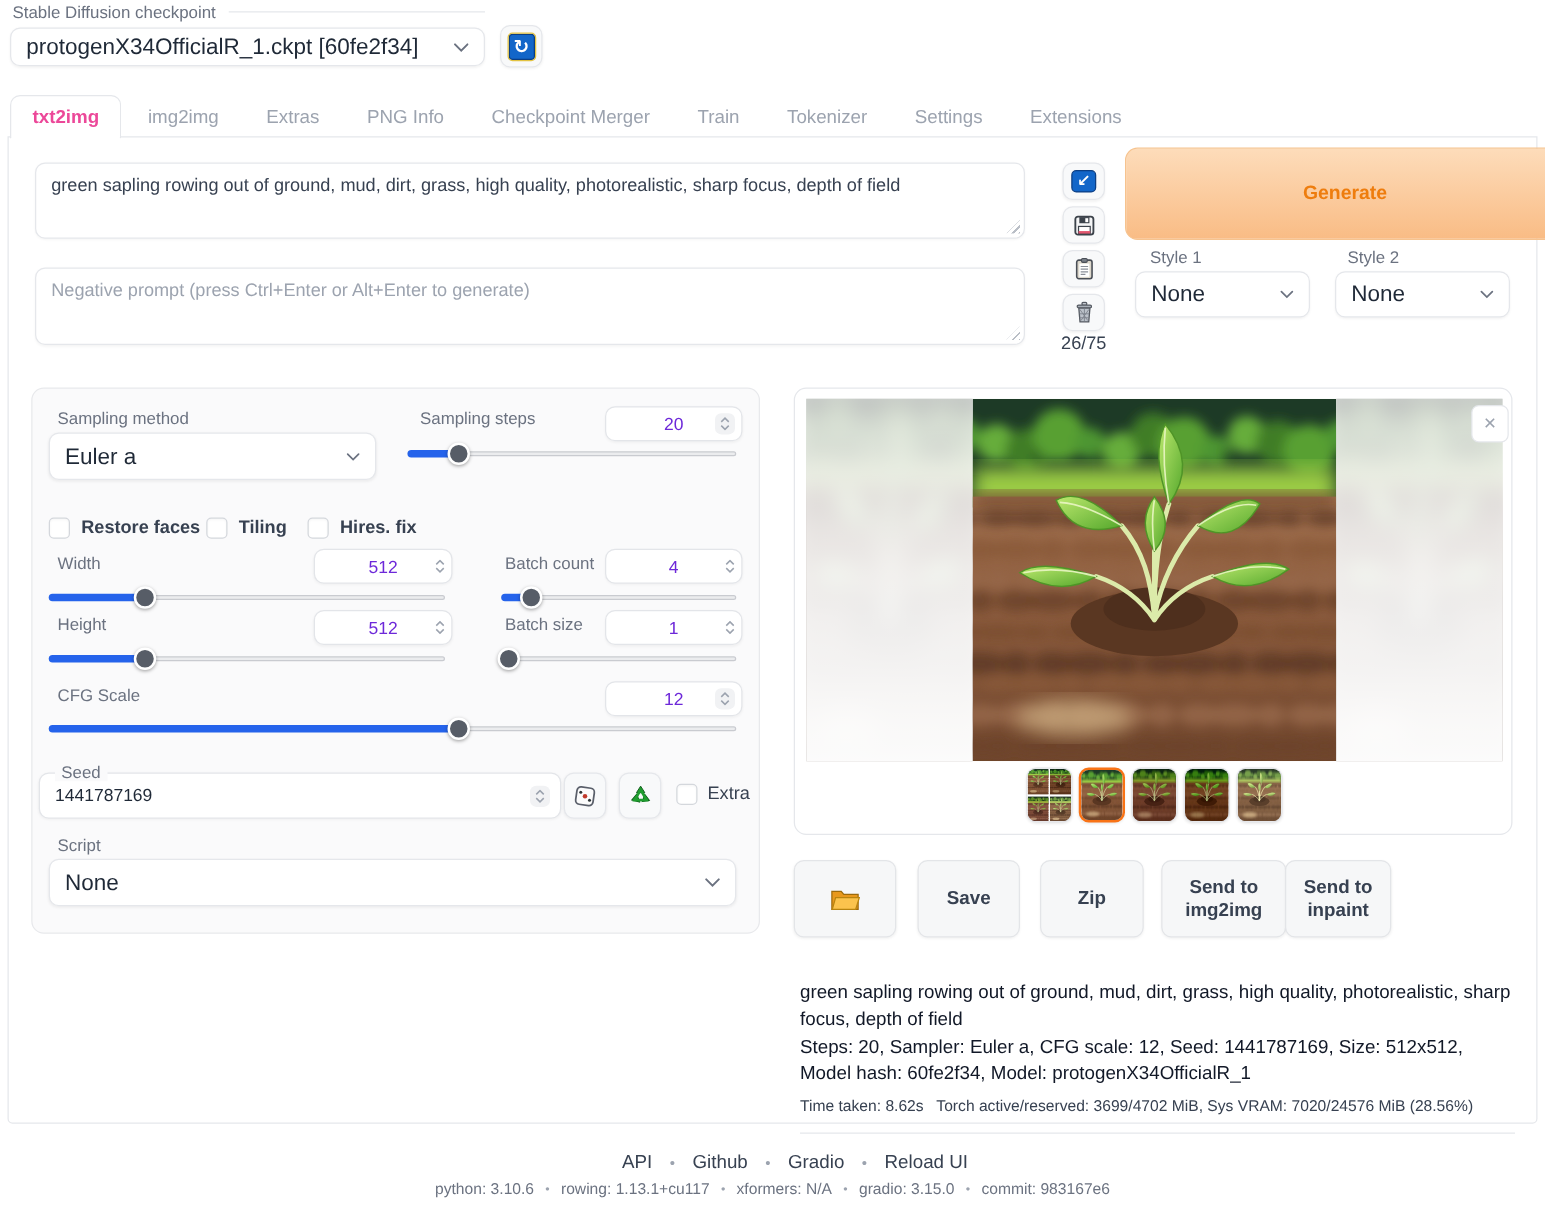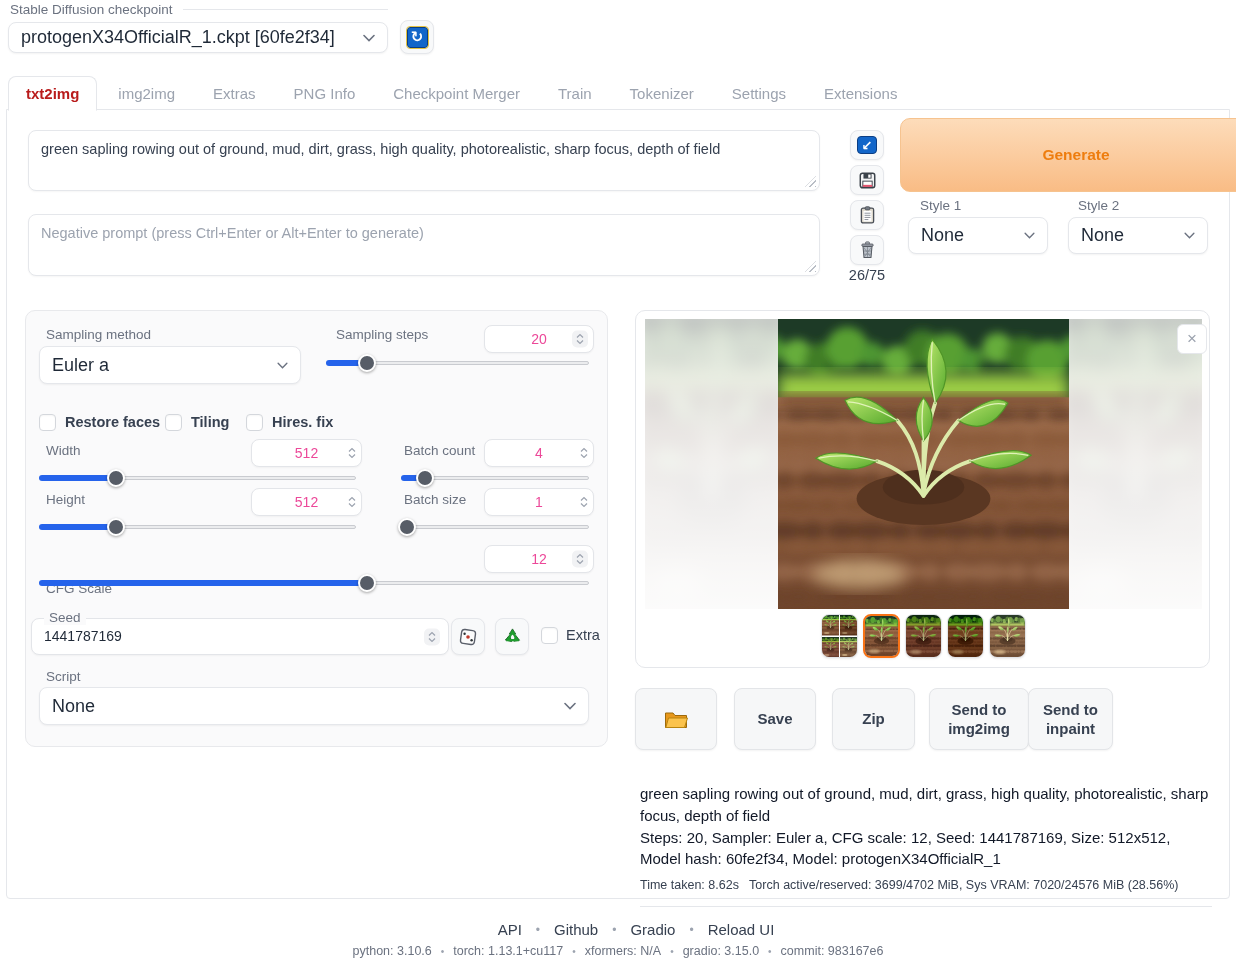--- a/index.html
+++ b/index.html
@@ -18,41 +18,41 @@
   .chev { margin-left:auto; flex:0 0 auto; }
   .iconbtn { background:#f8f9fa; border:1px solid #e5e7eb; border-radius:8px; box-shadow:0 1px 2px rgba(0,0,0,.05);
              display:flex; align-items:center; justify-content:center; cursor:pointer; }
   .blue-ic { background:#1266c9; border:1px solid #0b3e84; outline:1px solid #e3c341; border-radius:3px; color:#fff;
              display:flex; align-items:center; justify-content:center; font-weight:bold; }
 
   
   .tabs { display:flex; align-items:flex-end; gap:4px; z-index:3; }
   .tab { padding:8px 17px; font-size:15px; color:#9ca3af; cursor:pointer; white-space:nowrap; }
   .tab.active { background:#fff; border:1px solid #e5e7eb; border-bottom:1px solid #fff; border-radius:8px 8px 0 0;
-                color:#b91c1c; font-weight:700; margin-bottom:-1px; }
+                color:#ec4899; font-weight:700; margin-bottom:-1px; }
 
   .panel { border:1px solid #e5e7eb; border-top:1px solid #e5e7eb; background:#fff; border-radius:0 0 4px 4px; }
 
   
   .ta-wrap { border:1px solid #e5e7eb; border-radius:8px; background:#fff; box-shadow:0 1px 2px rgba(0,0,0,.04); }
   .ta-wrap textarea { width:100%; height:100%; border:none; outline:none; resize:none; background:transparent;
       font-family:inherit; font-size:14.5px; color:#374151; padding:10px 12px; border-radius:8px; }
   .ta-wrap textarea::placeholder { color:#9ca3af; }
   .grip { position:absolute; right:3px; bottom:3px; width:11px; height:11px;
       background:repeating-linear-gradient(135deg, transparent 0 2.5px, #b9bec6 2.5px 4px);
       clip-path:polygon(100% 0, 100% 100%, 0 100%); }
 
   
   .generate { background:linear-gradient(180deg,#fddcba 0%,#f9bc85 100%); border-radius:10px; border:1px solid #f6c38f;
       display:flex; align-items:center; justify-content:center; font-size:15.5px; font-weight:700; color:#ee7d0e; cursor:pointer; }
 
   
   .lpanel { background:#fafafb; border:1px solid #e8e9ec; border-radius:10px; }
   .numinput { background:#fff; border:1px solid #e3e5e9; border-radius:8px; box-shadow:0 1px 2px rgba(0,0,0,.04);
-      display:flex; align-items:center; justify-content:center; font-size:14px; color:#ec4899; }
+      display:flex; align-items:center; justify-content:center; font-size:14px; color:#6d28d9; }
   .spin { position:absolute; right:5px; top:50%; transform:translateY(-50%); display:flex; flex-direction:column; gap:1px;
       color:#9ca3af; cursor:pointer; }
   .spin.boxed { background:#f1f2f4; border-radius:5px; padding:3px 4px; }
   .slider { height:18px; cursor:pointer; }
   .slider .track { position:absolute; left:0; right:0; top:7px; height:4px; background:#ebecee; border:1px solid #c9cbd0; border-radius:4px; }
   .slider .fill { position:absolute; left:0; top:6px; height:6px; background:#2563eb; border-radius:4px; }
   .slider .handle { position:absolute; top:0; width:18px; height:18px; margin-left:-9px; background:#575d67;
       border:2px solid #fff; border-radius:50%; box-shadow:0 1px 3px rgba(0,0,0,.35); cursor:grab; }
   .cb { width:17px; height:17px; background:#fff; border:1px solid #d4d7dc; border-radius:4px; box-shadow:inset 0 1px 2px rgba(0,0,0,.04); cursor:pointer; }
   .cb-lab { font-size:14.5px; color:#374151; font-weight:600; }
@@ -300,21 +300,21 @@
             <path d="M1 1 L4 4 L7 1" fill="none" stroke="#9ca3af" stroke-width="1.2"></path>
           </svg>
       </span>
     </div>
     <div class="abs slider" style="left:375px;top:207px;width:188px;">
       <div class="track"></div>
         <div class="fill" style="width: 3.2%;"></div>
         <div class="handle" style="left: 3.2%;"></div>
     </div>
 
-    <div class="abs lbl" style="left:20px;top:238px;margin-top:32px;">CFG Scale</div>
+    <div class="abs lbl" style="left:20px;top:238px;">CFG Scale</div>
     <div class="abs numinput" style="left:458px;top:234px;width:110px;height:28px;">
       <span>12</span>
       <span class="spin boxed">
         <svg width="8" height="5" viewBox="0 0 8 5">
             <path d="M1 4 L4 1 L7 4" fill="none" stroke="#9ca3af" stroke-width="1.2"></path>
           </svg>
         <svg width="8" height="5" viewBox="0 0 8 5">
             <path d="M1 1 L4 4 L7 1" fill="none" stroke="#9ca3af" stroke-width="1.2"></path>
           </svg>
       </span>
@@ -2343,21 +2343,21 @@
       <span class="sep">•</span>
     <span class="flink">Github</span>
       <span class="sep">•</span>
     <span class="flink">Gradio</span>
       <span class="sep">•</span>
     <span class="flink">Reload UI</span>
   </div>
   <div class="abs fvers" style="left:0;top:944px;width:1236px;">
     <span>python: 3.10.6</span>
       <span class="sep">•</span>
-    <span>torch: 1.13.1+cu117</span>
+    <span>rowing: 1.13.1+cu117</span>
       <span class="sep">•</span>
     <span>xformers: N/A</span>
       <span class="sep">•</span>
     <span>gradio: 3.15.0</span>
       <span class="sep">•</span>
     <span>commit: 983167e6</span>
   </div>
 
 </div>
 

